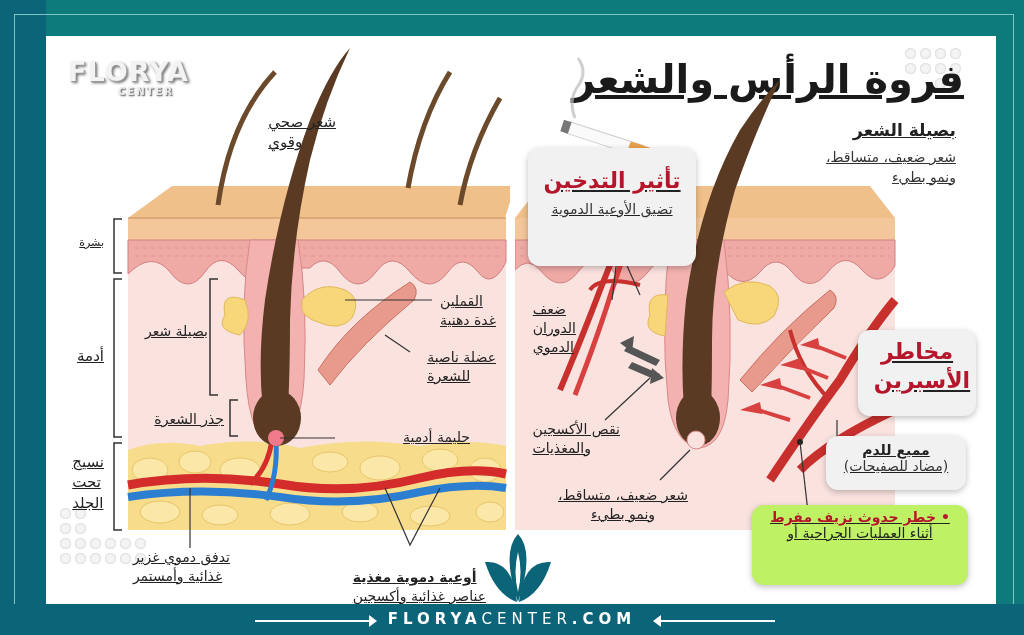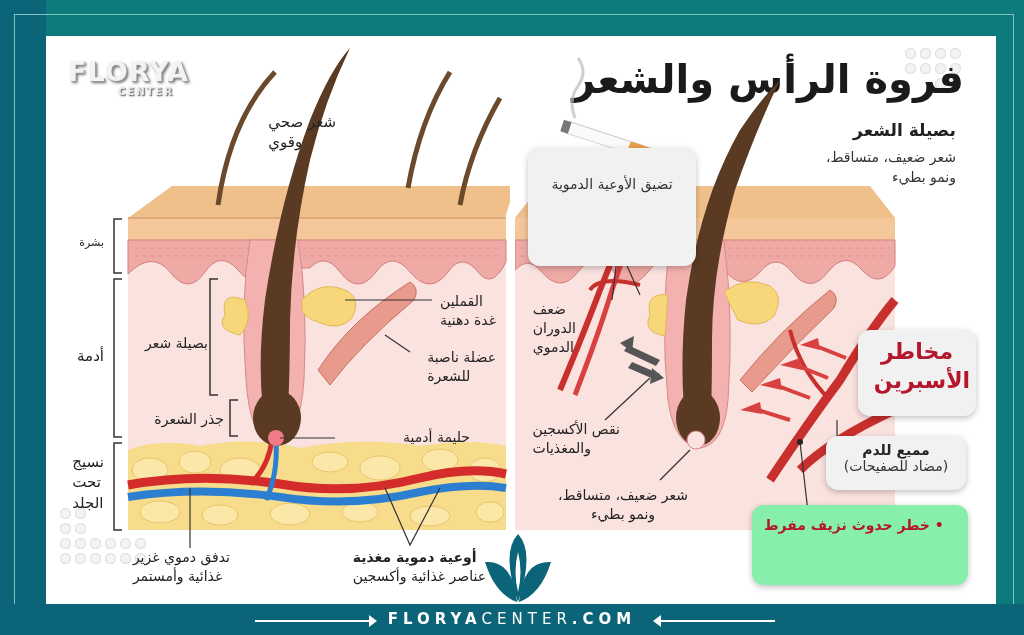--- a/index.html
+++ b/index.html
@@ -45,21 +45,21 @@
     font-family: "DejaVu Sans", sans-serif; font-weight: bold; font-size: 27px;
     letter-spacing: 1px;
     text-shadow: 1px 1px 0 #999, 2px 2px 3px #666;
   }
   .logo-sub {
     position: absolute; left: 118px; top: 86px; color: #eee;
     font-size: 10px; font-weight: bold; letter-spacing: 2px;
     text-shadow: 1px 1px 0 #888, 1px 1px 2px #555;
   }
 
-  .rtl { direction: rtl; unicode-bidi: plaintext; font-family: "DejaVu Sans", sans-serif; color: #222; }
+  .rtl { direction: rtl; unicode-bidi: plaintext; font-family: "DejaVu Sans", sans-serif; color: #222; text-decoration: underline; }
   .label { position: absolute; font-size: 14px; line-height: 1.35; text-align: left; }
   .title {
     position: absolute; right: 60px; top: 56px; font-size: 40px; font-weight: bold; color: #1a1a1a;
   }
   .sub-title { position: absolute; right: 68px; top: 120px; font-size: 17px; font-weight: bold; color: #222; }
   .sub-desc { position: absolute; right: 68px; top: 148px; font-size: 14px; color: #333; line-height: 1.4; text-align: right; }
 
   .callout {
     position: absolute; background: #f1f1f1; border-radius: 12px;
     box-shadow: 0 2px 6px rgba(0,0,0,0.25);
@@ -271,41 +271,42 @@
   <div>شعر صحي</div>
   <div>وقوي</div>
 </div>
 <div class="label rtl" style="right:920px; top:236px; font-size:11px;">بشرة</div>
 <div class="label rtl" style="right:920px; top:346px; font-size:15px;">أدمة</div>
 <div class="label rtl" style="right:920px; top:452px; font-size:15px;">
   <div>نسيج</div>
   <div>تحت</div>
   <div>الجلد</div>
 </div>
-<div class="label rtl" style="right:816px; top:322px;margin-top:12px;">بصيلة شعر</div>
+<div class="label rtl" style="right:816px; top:322px;">بصيلة شعر</div>
 <div class="label rtl" style="right:800px; top:410px;">جذر الشعرة</div>
 <div class="label rtl" style="right:528px; top:292px;">
   <div>القملين</div>
   <div>غدة دهنية</div>
 </div>
 <div class="label rtl" style="right:528px; top:348px;">
   <div>عضلة ناصبة</div>
   <div>للشعرة</div>
 </div>
 <div class="label rtl" style="right:554px; top:428px;">حليمة أدمية</div>
 <div class="label rtl" style="right:794px; top:548px;">
   <div>تدفق دموي غزير</div>
   <div>غذائية وأمستمر</div>
 </div>
-<div class="label rtl" style="right:538px; top:548px;">
+<div class="label rtl" style="right:538px; top:568px;">
   <div style="font-weight:bold;">أوعية دموية مغذية</div>
   <div>عناصر غذائية وأكسجين</div>
 </div>
 
 <div class="callout rtl" style="left:528px; top:148px; width:168px; height:118px; padding-top:20px;">
+  <div class="head" style="font-size:22px;">تأثير التدخين</div>
   <div class="body" style="font-size:14px; margin-top:8px;">تضيق الأوعية الدموية</div>
 </div>
 <div class="label rtl" style="right:448px; top:300px;">
   <div>ضعف</div>
   <div>الدوران</div>
   <div>الدموي</div>
 </div>
 <div class="label rtl" style="right:404px; top:420px; text-align:left;">
   <div>نقص الأكسجين</div>
   <div>والمغذيات</div>
@@ -315,25 +316,26 @@
   <div>ونمو بطيء</div>
 </div>
 <div class="callout rtl" style="left:858px; top:330px; width:118px; height:86px; padding-top:8px;">
   <div class="head" style="font-size:22px; line-height:1.3;">مخاطر</div>
   <div class="head" style="font-size:22px; line-height:1.3;margin-left:10px;">الأسبرين</div>
 </div>
 <div class="callout rtl" style="left:826px; top:436px; width:140px; height:54px; padding-top:6px;">
   <div style="font-weight:bold; font-size:14px; color:#222;">مميع للدم</div>
   <div style="font-size:14px; color:#333;">(مضاد للصفيحات)</div>
 </div>
-<div class="callout rtl" style="left:752px; top:505px; width:216px; height:80px; padding:12px 12px; text-align:left; background:#86efac;">
+<div class="callout rtl" style="left:752px; top:505px; width:216px; height:80px; padding:4px 12px; text-align:center; background:#bef264;">
   <div style="font-size:14px; font-weight:bold; color:#b5162b;">
     <span>•</span>
     <span>خطر حدوث نزيف مفرط</span>
   </div>
+  <div style="font-size:14px; color:#222;">أثناء العمليات الجراحية أو</div>
 </div>
 
 <svg width="70" height="72" viewBox="0 0 70 72" style="left:483px; top:532px;">
   <path d="M35,2 Q52,20 35,70 Q18,20 35,2 Z" fill="#0b6478"></path>
   <path d="M35,20 Q40,40 35,60 Q30,40 35,20 Z" fill="#fff"></path>
   <path d="M2,30 Q30,28 34,70 Q12,62 2,30 Z" fill="#0b6478"></path>
   <path d="M68,30 Q40,28 36,70 Q58,62 68,30 Z" fill="#0b6478"></path>
 </svg>
 
 <div class="footer-bar"></div>

